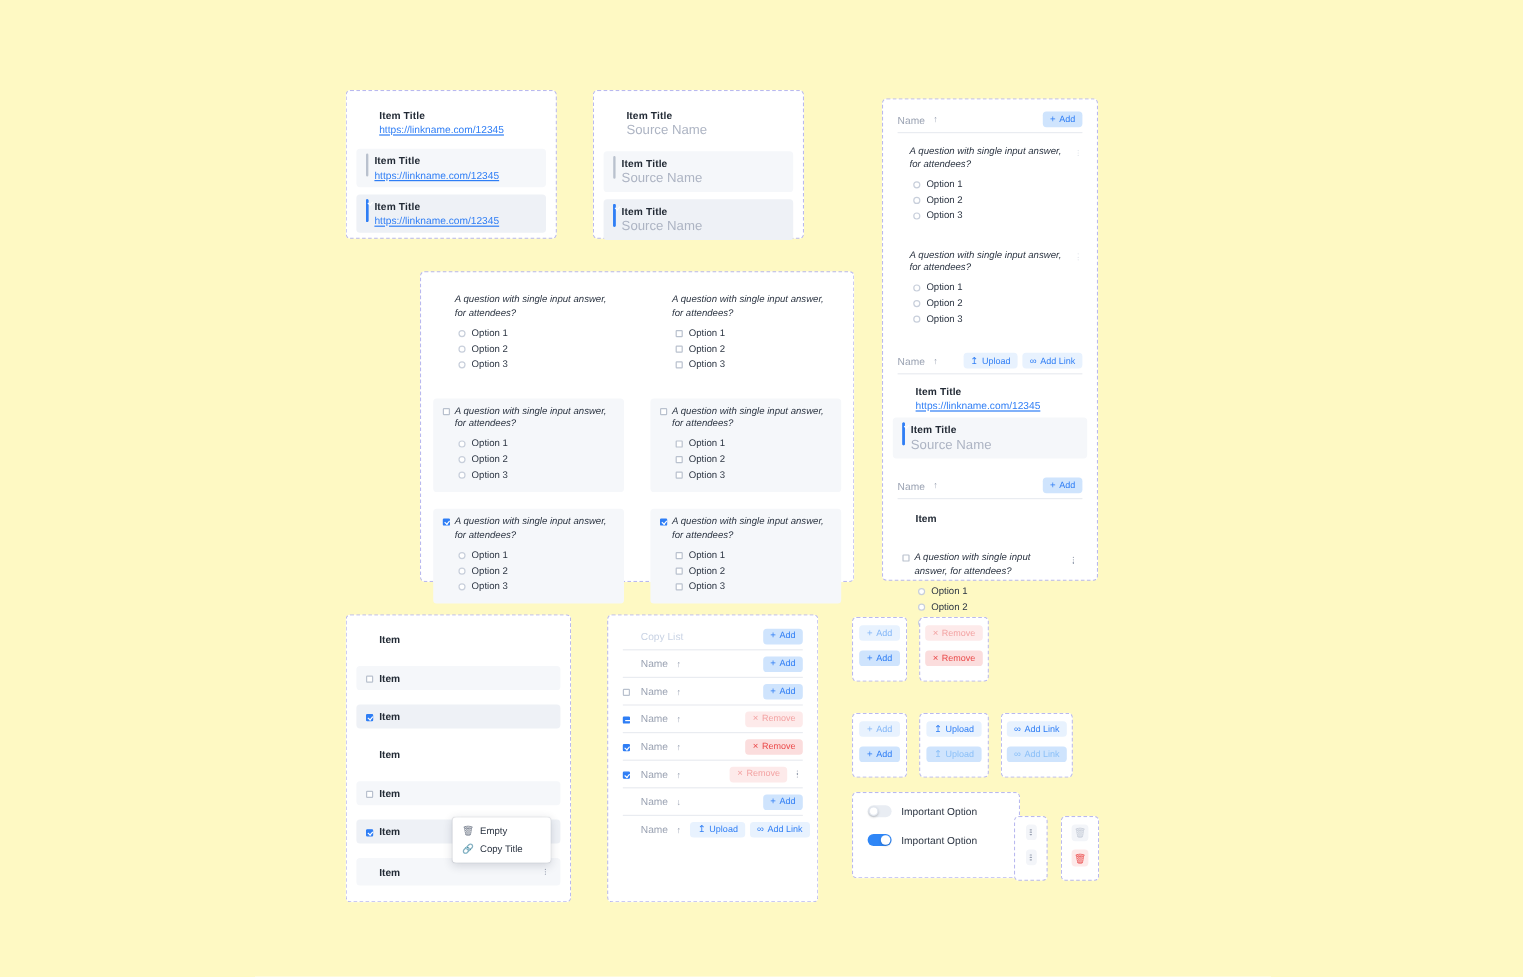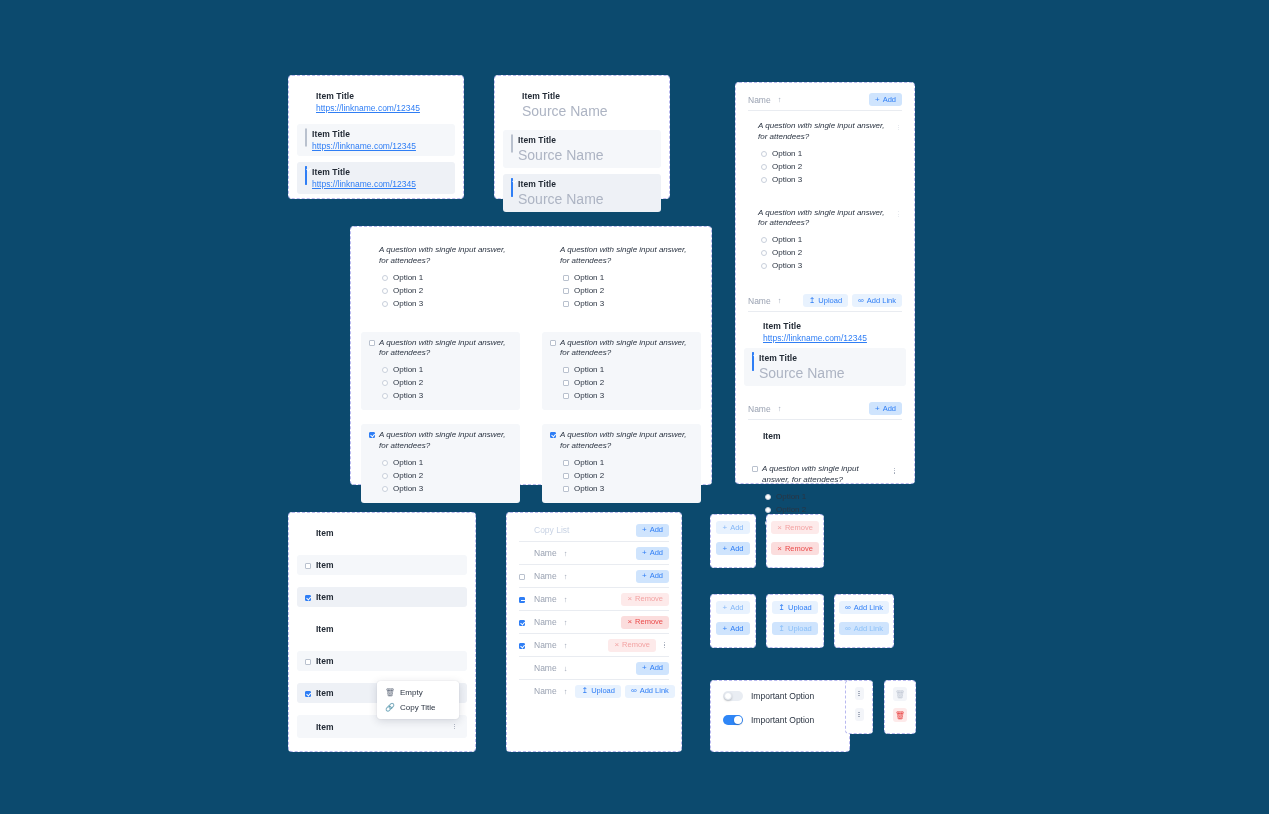--- a/index.html
+++ b/index.html
@@ -5,36 +5,36 @@
   * { box-sizing: border-box; }
   html, body {
     margin: 0; padding: 0;
     background: #ffffff;
     font-family: "Liberation Sans", sans-serif;
   }
   #canvas {
     position: relative;
     width: 1269px;
     height: 814px;
-    background: #0c4a6e;
+    background: #fef9c3;
     overflow: hidden;
   }
 
   
   .frame {
     position: absolute;
     border: 1px dashed #b9b9ef;
     border-radius: 4px;
     background: #ffffff;
   }
 
   
   .t-title   { font-size: 8.5px; color: #222a35; font-weight: 700; letter-spacing: .1px; }
   .t-link    { font-size: 8.5px; color: #2f7ef5; text-decoration: underline; }
-  .t-sub     { font-size: 14px; color: #adb4c3; }
+  .t-sub     { font-size: 11px; color: #adb4c3; }
   .t-item    { font-size: 8.5px; color: #222a35; font-weight: 700; }
   .t-name    { font-size: 8.5px; color: #9aa2b2; }
   .t-empty   { font-size: 8.5px; color: #c9d3e4; }
   .t-quest   { font-size: 8px; color: #2b3442; line-height: 1.35; font-style: italic; }
   .t-opt     { font-size: 8px; color: #2b3442; }
   .t-toggle  { font-size: 8.5px; color: #2b3442; }
 
   
   .row {
     position: relative;
@@ -754,21 +754,21 @@
           <span class="g">∞</span>
           <span>Add Link</span>
         </span>
         <span class="btn btn-lnk-soft">
           <span class="g">∞</span>
           <span>Add Link</span>
         </span>
       </div>
   </div>
 
-  <div class="frame" style="left:710px; top:680px; width:140px; height:72px;">
+  <div class="frame" style="left:710px; top:660px; width:140px; height:72px;">
     <div id="g-tog" style="padding:10px 12px; display:flex; flex-direction:column; gap:14px;">
         <div class="tgwrap">
           <span class="tg off">
             <span class="knob"></span>
           </span>
           <span class="t-toggle">Important Option</span>
         </div>
         <div class="tgwrap">
           <span class="tg on">
             <span class="knob"></span>

